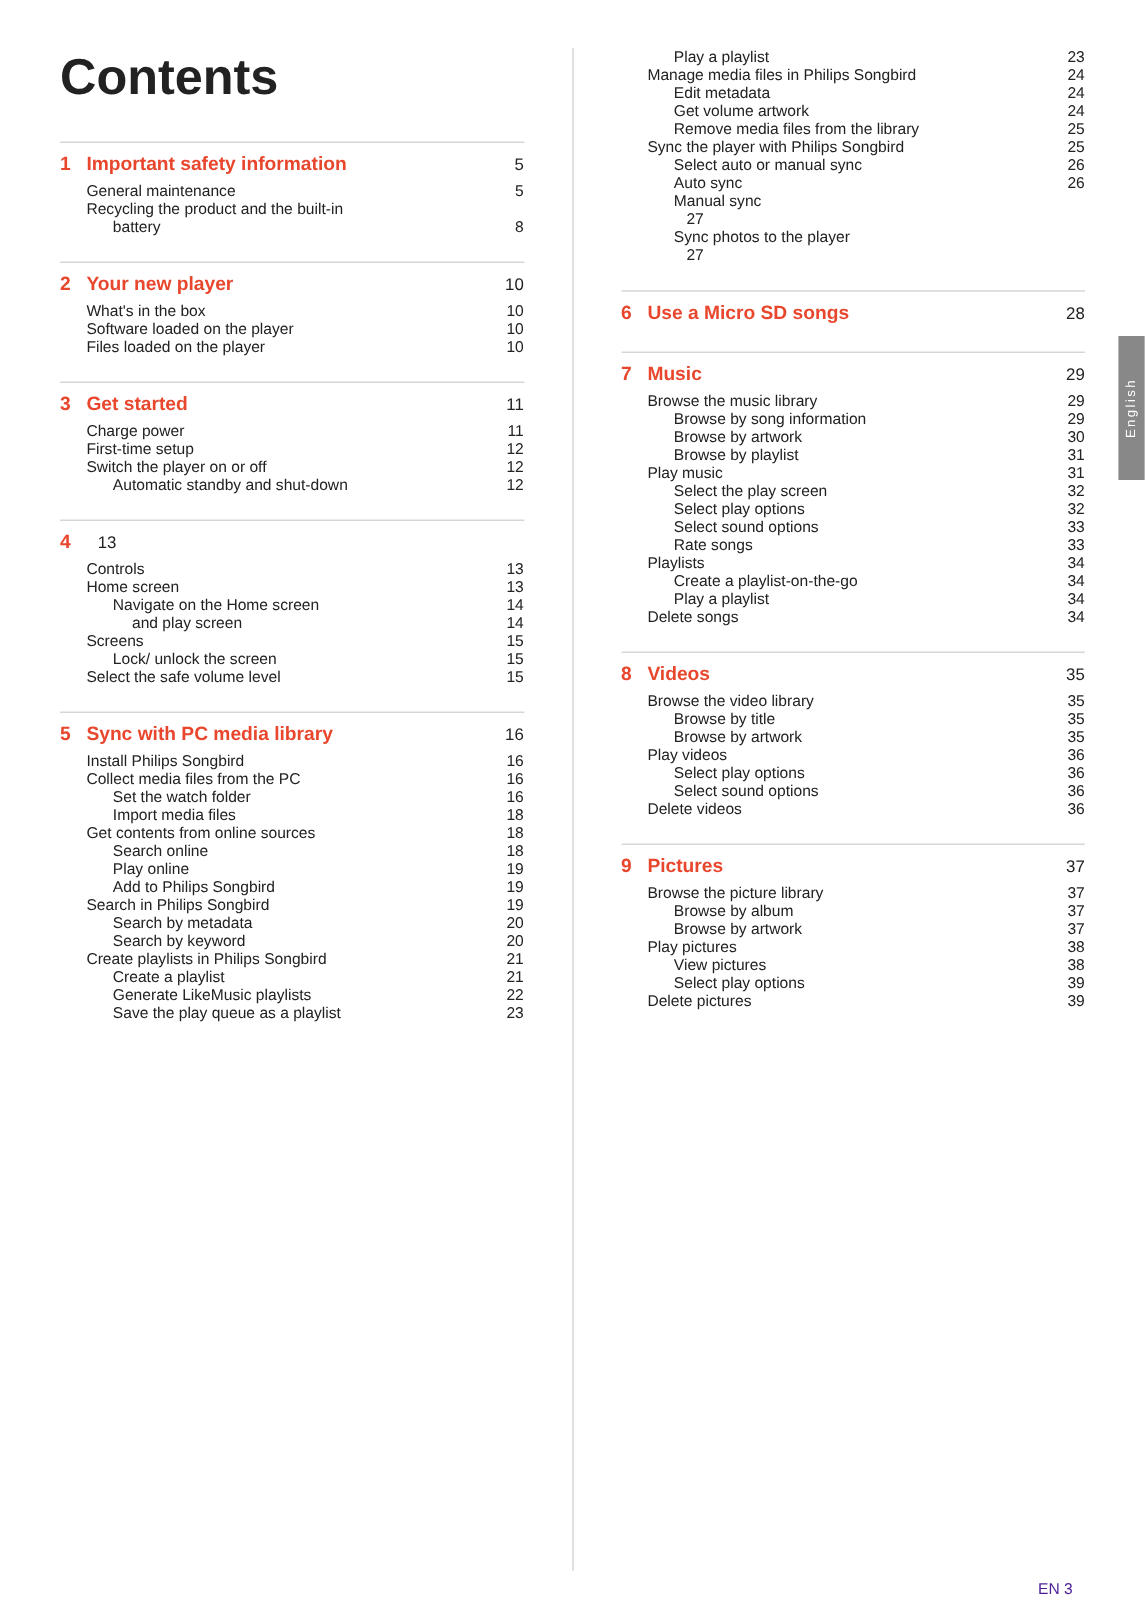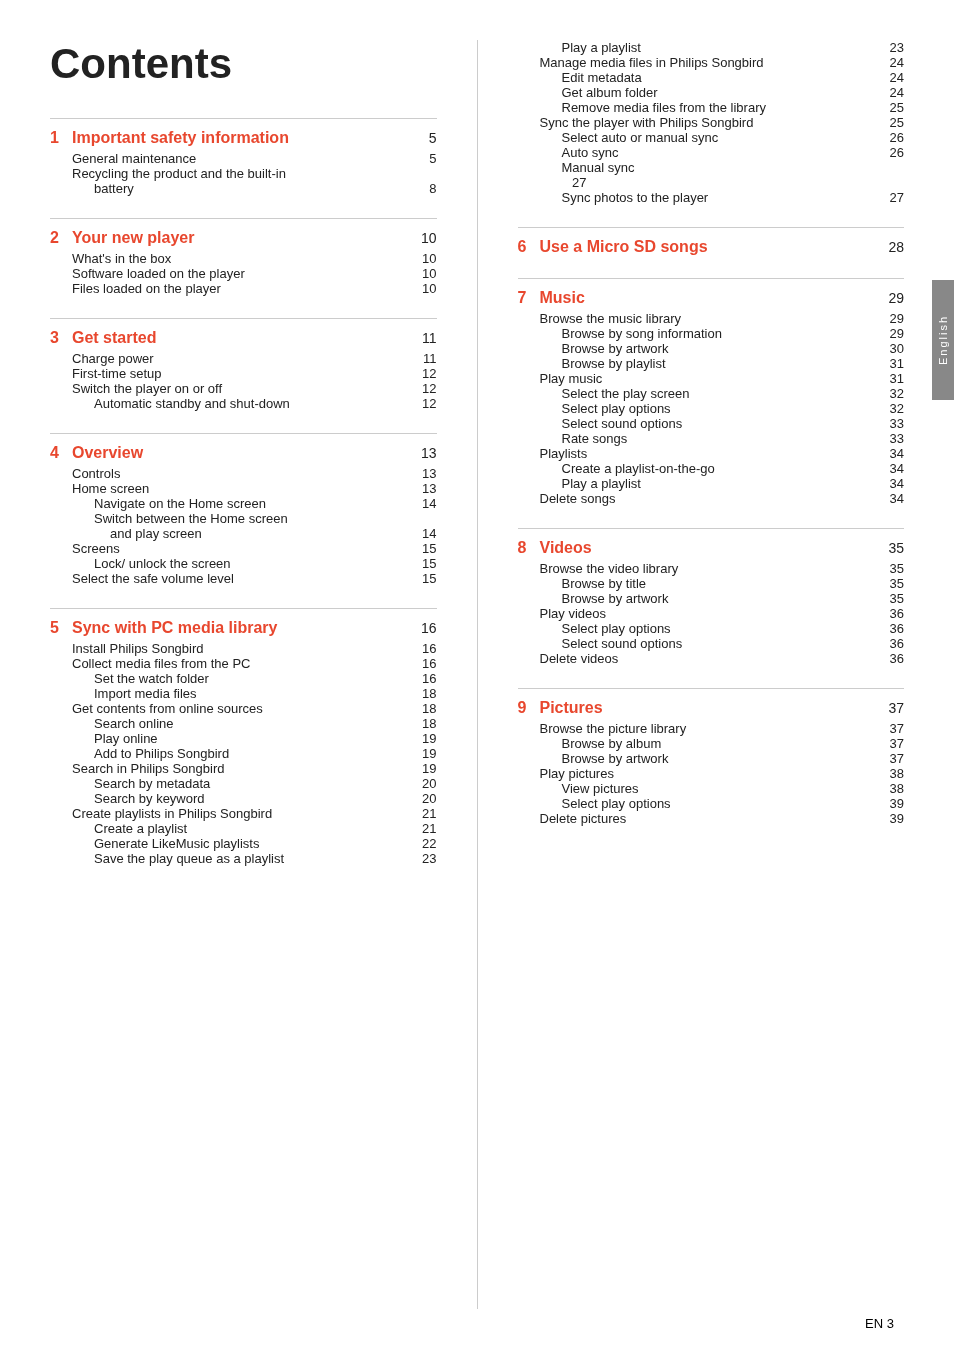--- a/index.html
+++ b/index.html
@@ -102,21 +102,21 @@
       font-size: 13px;
       color: #222;
       min-width: 25px;
       text-align: right;
     }
     .footer {
       position: absolute;
       bottom: 18px;
       right: 60px;
       font-size: 13px;
-      color: #000000;
+      color: #4c1d95;
     }
   </style>
 </head>
 <body>
 
 <div class="page">
 
   <div class="side-tab">
     <span class="side-tab-text">English</span>
   </div>
@@ -187,38 +187,33 @@
             </div>
             <div class="entry" style="padding-left: 44px;">
               <span class="entry-title">Automatic standby and shut-down</span>
               <span class="entry-page">12</span>
             </div>
           </div>
           <div class="section">
             <hr class="section-divider">
             <div class="section-header">
               <span class="section-num">4</span>
-              <span class="section-title">Overview</span>
               <span class="section-page">13</span>
             </div>
             <div class="entry" style="padding-left: 22px;">
               <span class="entry-title">Controls</span>
               <span class="entry-page">13</span>
             </div>
             <div class="entry" style="padding-left: 22px;">
               <span class="entry-title">Home screen</span>
               <span class="entry-page">13</span>
             </div>
             <div class="entry" style="padding-left: 44px;">
               <span class="entry-title">Navigate on the Home screen</span>
               <span class="entry-page">14</span>
-            </div>
-            <div class="entry" style="padding-left: 44px;">
-              <span class="entry-title">Switch between the Home screen</span>
-              <span class="entry-page"></span>
             </div>
             <div class="entry" style="padding-left: 60px;">
               <span class="entry-title">and play screen</span>
               <span class="entry-page">14</span>
             </div>
             <div class="entry" style="padding-left: 22px;">
               <span class="entry-title">Screens</span>
               <span class="entry-page">15</span>
             </div>
             <div class="entry" style="padding-left: 44px;">
@@ -310,21 +305,21 @@
             </div>
             <div class="entry" style="padding-left: 22px;">
               <span class="entry-title">Manage media files in Philips Songbird</span>
               <span class="entry-page">24</span>
             </div>
             <div class="entry" style="padding-left: 44px;">
               <span class="entry-title">Edit metadata</span>
               <span class="entry-page">24</span>
             </div>
             <div class="entry" style="padding-left: 44px;">
-              <span class="entry-title">Get album folder</span>
+              <span class="entry-title">Get volume artwork</span>
               <span class="entry-page">24</span>
             </div>
             <div class="entry" style="padding-left: 44px;">
               <span class="entry-title">Remove media files from the library</span>
               <span class="entry-page">25</span>
             </div>
             <div class="entry" style="padding-left: 22px;">
               <span class="entry-title">Sync the player with Philips Songbird</span>
               <span class="entry-page">25</span>
             </div>
@@ -333,21 +328,21 @@
               <span class="entry-page">26</span>
             </div>
             <div class="entry" style="padding-left: 44px;">
               <span class="entry-title">Auto sync</span>
               <span class="entry-page">26</span>
             </div>
             <div class="entry" style="padding-left: 44px; flex-direction: column;">
               <span class="entry-title">Manual sync</span>
               <span class="entry-page">27</span>
             </div>
-            <div class="entry" style="padding-left: 44px;">
+            <div class="entry" style="padding-left: 44px; flex-direction: column;">
               <span class="entry-title">Sync photos to the player</span>
               <span class="entry-page">27</span>
             </div>
           </div>
           <div class="section">
             <hr class="section-divider">
             <div class="section-header">
               <span class="section-num">6</span>
               <span class="section-title">Use a Micro SD songs</span>
               <span class="section-page">28</span>

